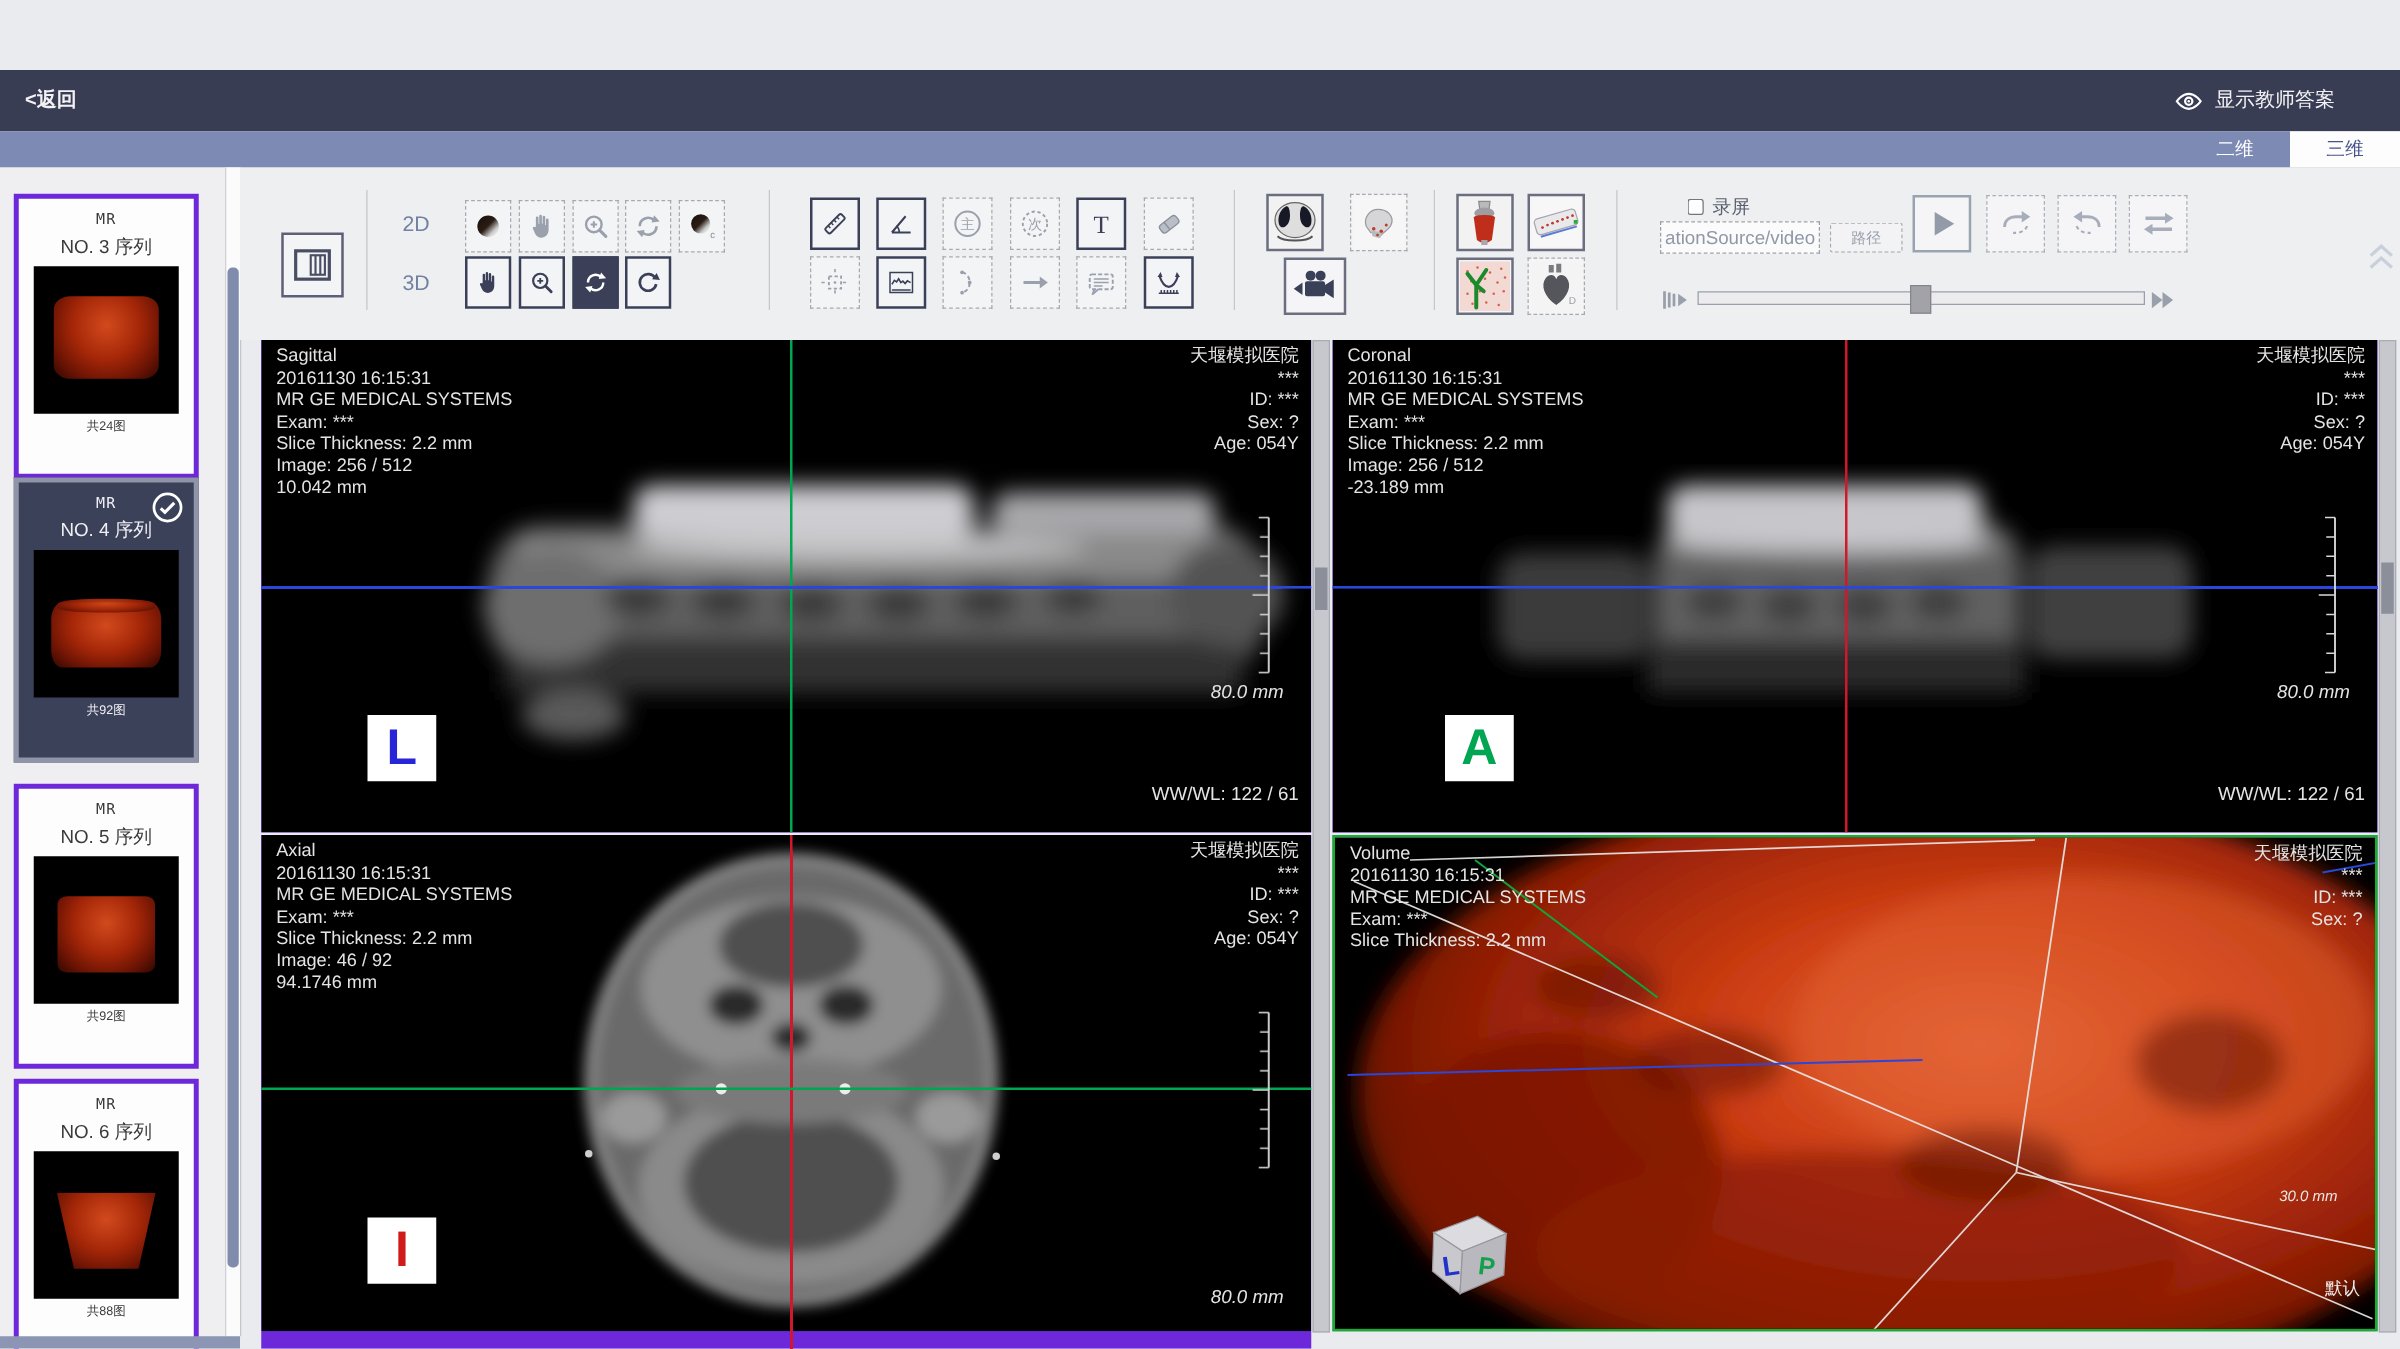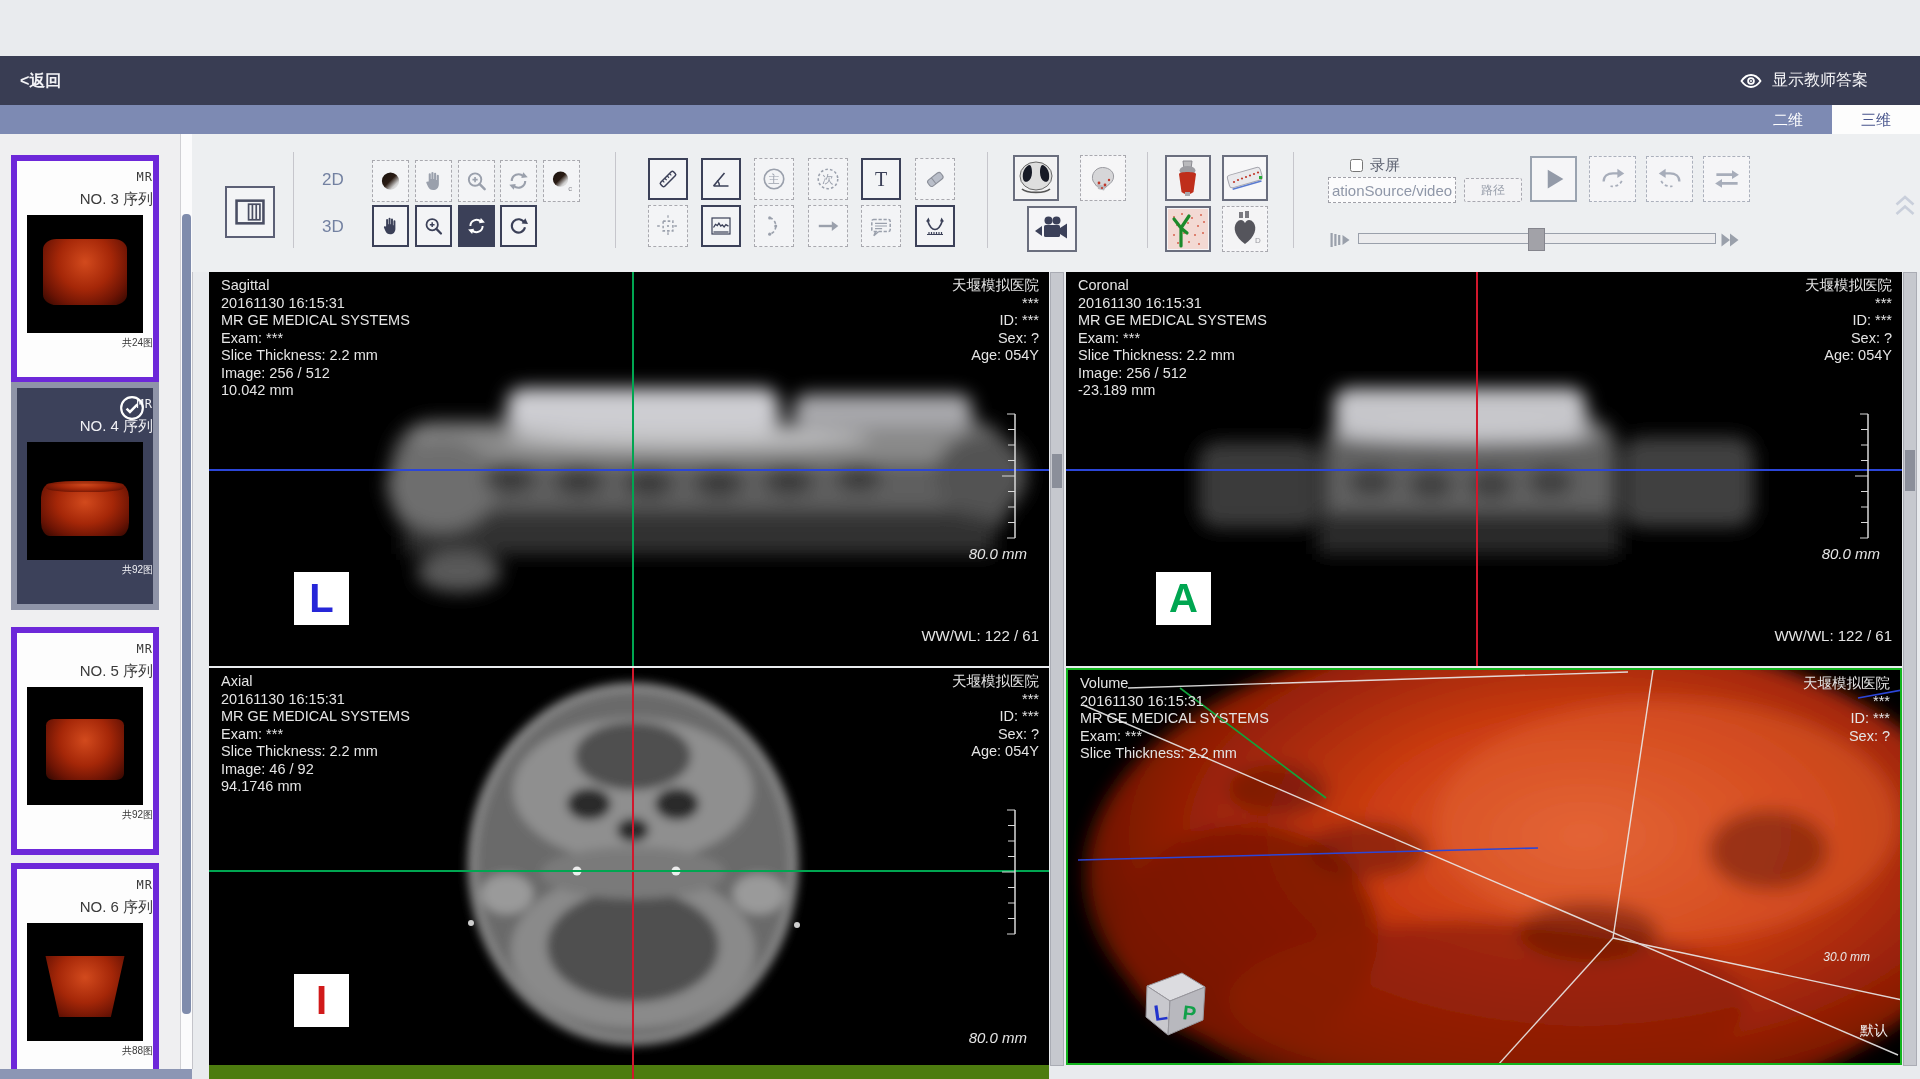--- a/index.html
+++ b/index.html
@@ -14,21 +14,21 @@
   
   .nav{position:absolute;left:0;top:56px;width:1920px;height:49px;background:#393d53;}
   .nav-back{position:absolute;left:20px;top:0;height:49px;line-height:49px;color:#f2f2f5;font-size:16px;cursor:pointer;font-weight:bold;}
   .nav-answer{position:absolute;right:52px;top:0;height:49px;display:flex;align-items:center;gap:9px;color:#f2f2f5;font-size:16px;cursor:pointer;}
   
   .tabrow{position:absolute;left:0;top:105px;width:1920px;height:29px;background:#7d8ab3;}
   .tab{position:absolute;top:0;height:29px;line-height:29px;width:88px;text-align:center;font-size:15px;color:#fff;cursor:pointer;}
   .tab.active{background:#fdfdfd;color:#47548c;}
   
   .sidebar{position:absolute;left:0;top:134px;width:192px;height:935px;background:#efeff1;border-right:1px solid #c4c4ca;}
-  .card{position:absolute;left:11px;width:148px;height:228px;background:#fdfdfd;border:6px solid #6d28d9;box-sizing:border-box;text-align:right;color:#3a3a3a;cursor:pointer;}
+  .card{position:absolute;left:11px;width:148px;height:228px;background:#fdfdfd;border:4px solid #6d28d9;box-sizing:border-box;text-align:center;color:#3a3a3a;cursor:pointer;}
   .card .mod{margin-top:9px;font-family:"DejaVu Sans Mono",monospace;font-size:12px;letter-spacing:1px;}
   .card .nm{margin-top:6px;font-size:15px;}
   .thumb{width:116px;height:118px;margin:6px auto 3px;background:#000;position:relative;overflow:hidden;}
   .blob{position:absolute;background:radial-gradient(ellipse at 50% 35%,#d24a1d 0%,#a52708 45%,#6d1404 75%,#2e0701 100%);}
   .card .cnt{font-size:10px;}
   .card.sel{background:#3c415a;color:#f0f0f4;border-color:#8f94a8;}
   .badge{position:absolute;top:7px;right:8px;width:26px;height:26px;}
   .sb-scroll{position:absolute;left:180px;top:134px;width:11px;height:935px;background:#fbfbfc;border-left:1px solid #d0d0d4;}
   .sb-thumbbar{position:absolute;left:1px;top:80px;width:9px;height:800px;background:#7f8cac;border-radius:4px;}
   .sb-bottom{position:absolute;left:0;top:1069px;width:192px;height:10px;background:#8c96b4;}
@@ -57,21 +57,21 @@
         font-size:12px;color:#9aa0ac;cursor:pointer;border-radius:2px;}
   .playbtn{position:absolute;width:47px;height:46px;background:#f5f5f7;border:2px solid #9aa3b0;box-sizing:border-box;
         display:flex;align-items:center;justify-content:center;cursor:pointer;color:#939aa8;}
   .playbtn.dashed{border:1px dashed #abb0bc;color:#a7adba;}
   .playbtn svg{width:30px;height:30px;}
   .slider-track{position:absolute;left:1166px;top:99px;width:358px;height:11px;background:#ececee;border:1px solid #9aa0ab;box-sizing:border-box;cursor:pointer;}
   .slider-handle{position:absolute;left:1336px;top:94px;width:15px;height:21px;background:#a2a2a8;border:1px solid #85858d;cursor:grab;}
   .slider-cap{position:absolute;width:26px;height:24px;color:#9aa0ab;}
   .collapse{position:absolute;left:1701px;top:56px;width:24px;height:28px;color:#c9cfdb;cursor:pointer;}
   
-  .vp{position:absolute;background:#4d7c0f;overflow:hidden;color:#e2e2e2;}
+  .vp{position:absolute;background:#6d28d9;overflow:hidden;color:#e2e2e2;}
   .vp svg.img{position:absolute;left:0;top:0;}
   .vline,.hline{position:absolute;z-index:4;}
   .vline{width:2px;top:0;bottom:0;}
   .hline{height:2px;left:0;right:0;}
   .vp-meta{position:absolute;z-index:6;top:5px;font-size:14.5px;line-height:17.5px;color:#e4e4e4;}
   .vp-meta span{display:block;}
   .vp-meta.l{left:12px;text-align:left;}
   .vp-meta.r{right:10px;text-align:right;}
   .scale-label{position:absolute;z-index:6;right:22px;bottom:104px;font-size:15px;font-style:italic;color:#e4e4e4;}
   .wwwl{position:absolute;z-index:6;right:10px;bottom:22px;font-size:15px;color:#e4e4e4;}

